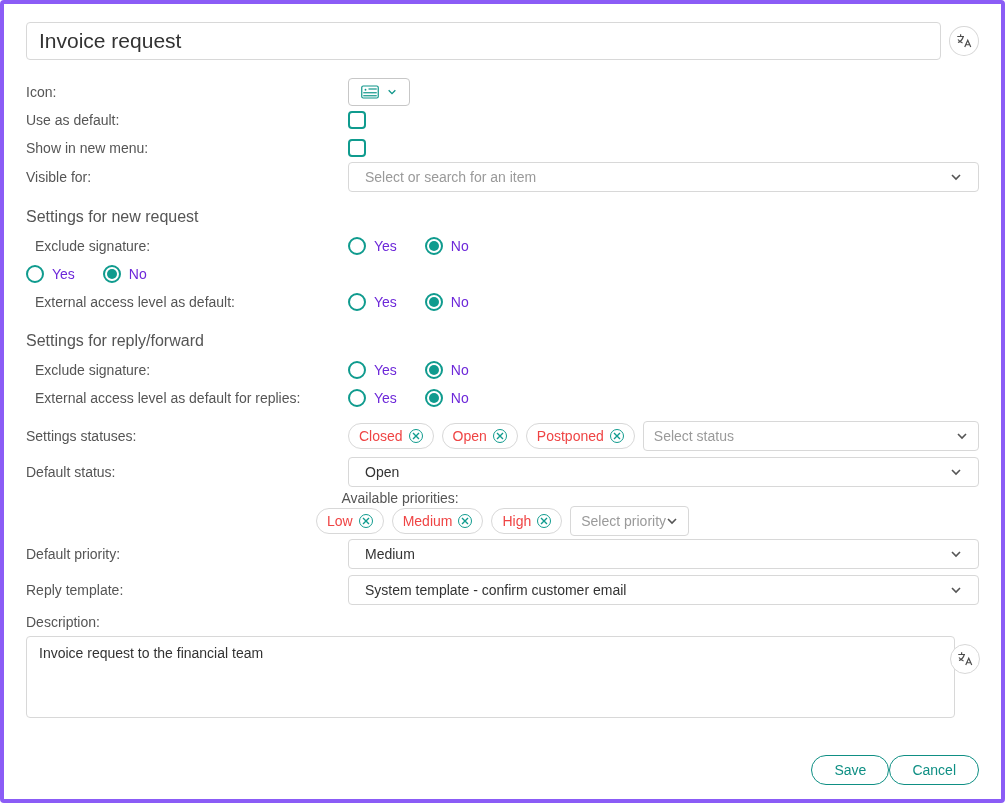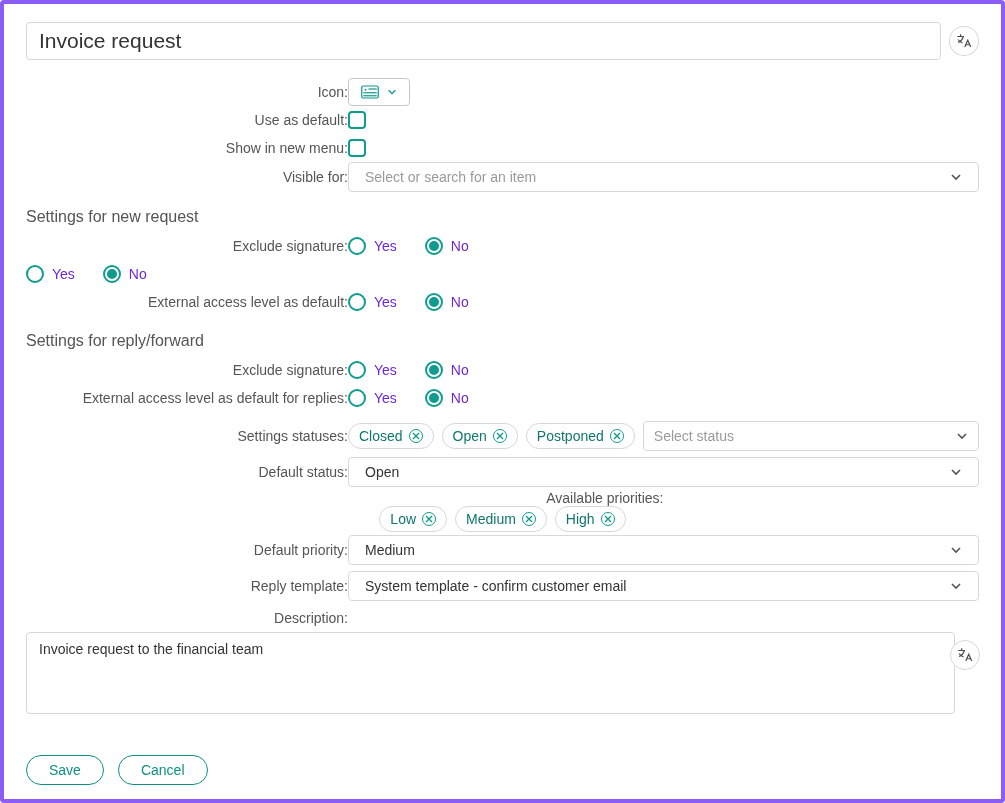--- a/index.html
+++ b/index.html
@@ -33,21 +33,21 @@
   .translate-btn {
     width: 30px; height: 30px;
     border-radius: 50%;
     border: 1px solid #d8d8d8;
     display:flex; align-items:center; justify-content:center;
     cursor:pointer;
     background:#fff;
   }
   .translate-btn svg { stroke:#4d4d4d; }
   .rows { margin-top: 18px; display:flex; flex-direction:column; gap: 0px; flex:1; }
-  .row { display:flex; align-items:center; min-height: 28px; text-align: right; }
+  .row { display:flex; align-items:center; min-height: 28px; }
   .label-col {
     width: 322px;
     color: #555;
     font-size: 14px;
     padding-left: 0px;
   }
   .label-col.indent { padding-left: 9px; }
   .control-col { flex:1; display:flex; align-items:center; }
   .section-title {
     color:#555; font-size:16px; margin-top:16px; margin-bottom:6px;
@@ -87,21 +87,21 @@
     content:""; width:10px; height:10px; border-radius:50%;
     background:#0f9b8e;
   }
   .radio-group { display:flex; align-items:center; gap:10px; }
   .radio-pair { display:flex; align-items:center; gap:8px; margin-right:18px; }
   .radio-pair .rlabel { color:#6d28d9; font-size:14px; }
   .tags-row { display:flex; gap:8px; align-items:center; flex:1; }
   .tag {
     display:inline-flex; align-items:center; gap:6px;
     border:1px solid #d8d8d8; border-radius:16px;
-    padding:4px 10px; color:#0f766e; cursor:default;
+    padding:4px 10px; color:#ef4444; cursor:default;
   }
   .tag .x {
     width:14px; height:14px; border:1.4px solid #0f9b8e; border-radius:50%;
     display:inline-flex; align-items:center; justify-content:center;
     cursor:pointer;
   }
   .tag .x svg { stroke:#0f9b8e; }
   .tag-select {
     flex:1; height:30px;
     border:1px solid #d8d8d8; border-radius:4px;
@@ -110,21 +110,21 @@
   }
   .textarea {
     width:929px; height:82px;
     border:1px solid #d8d8d8; border-radius:4px;
     padding:8px 12px; font-size:14px; color:#333; outline:none; resize:none;
     font-family:inherit;
   }
   .desc-row { position:relative; }
   .desc-row .translate-btn { position:absolute; right:-1px; top:8px; }
   .footer {
-    display:flex; justify-content:flex-start; gap:14px;
+    display:flex; justify-content:flex-end; 
     padding-top:20px;
   }
   .btn {
     height:30px; padding:0 22px;
     border:1.5px solid #0f8f84; border-radius:16px;
     background:#fff; color:#0f8f84; font-size:14px;
     cursor:pointer; display:flex; align-items:center; justify-content:center;
   }
   .spacer-sm { height:6px; }
 </style>
@@ -346,20 +346,26 @@
               </span>
           </span>
           <span class="tag">
             <span>High</span>
             <span class="x">
                 <svg width="8" height="8" viewBox="0 0 8 8" stroke-width="1.4">
                   <path d="M1 1l6 6M7 1l-6 6"></path>
                 </svg>
               </span>
           </span>
+          <div class="tag-select">
+            <span>Select priority</span>
+            <svg width="12" height="12" viewBox="0 0 12 12" fill="none" stroke="#555" stroke-width="1.6">
+                <path d="M2 4l4 4 4-4"></path>
+              </svg>
+          </div>
         </div>
       </div>
     </div>
 
     <div class="row" style="min-height:36px;">
       <div class="label-col">Default priority:</div>
       <div class="control-col">
         <div class="select filled">
           <span>Medium</span>
           <svg width="12" height="12" viewBox="0 0 12 12" fill="none" stroke="#555" stroke-width="1.6">

